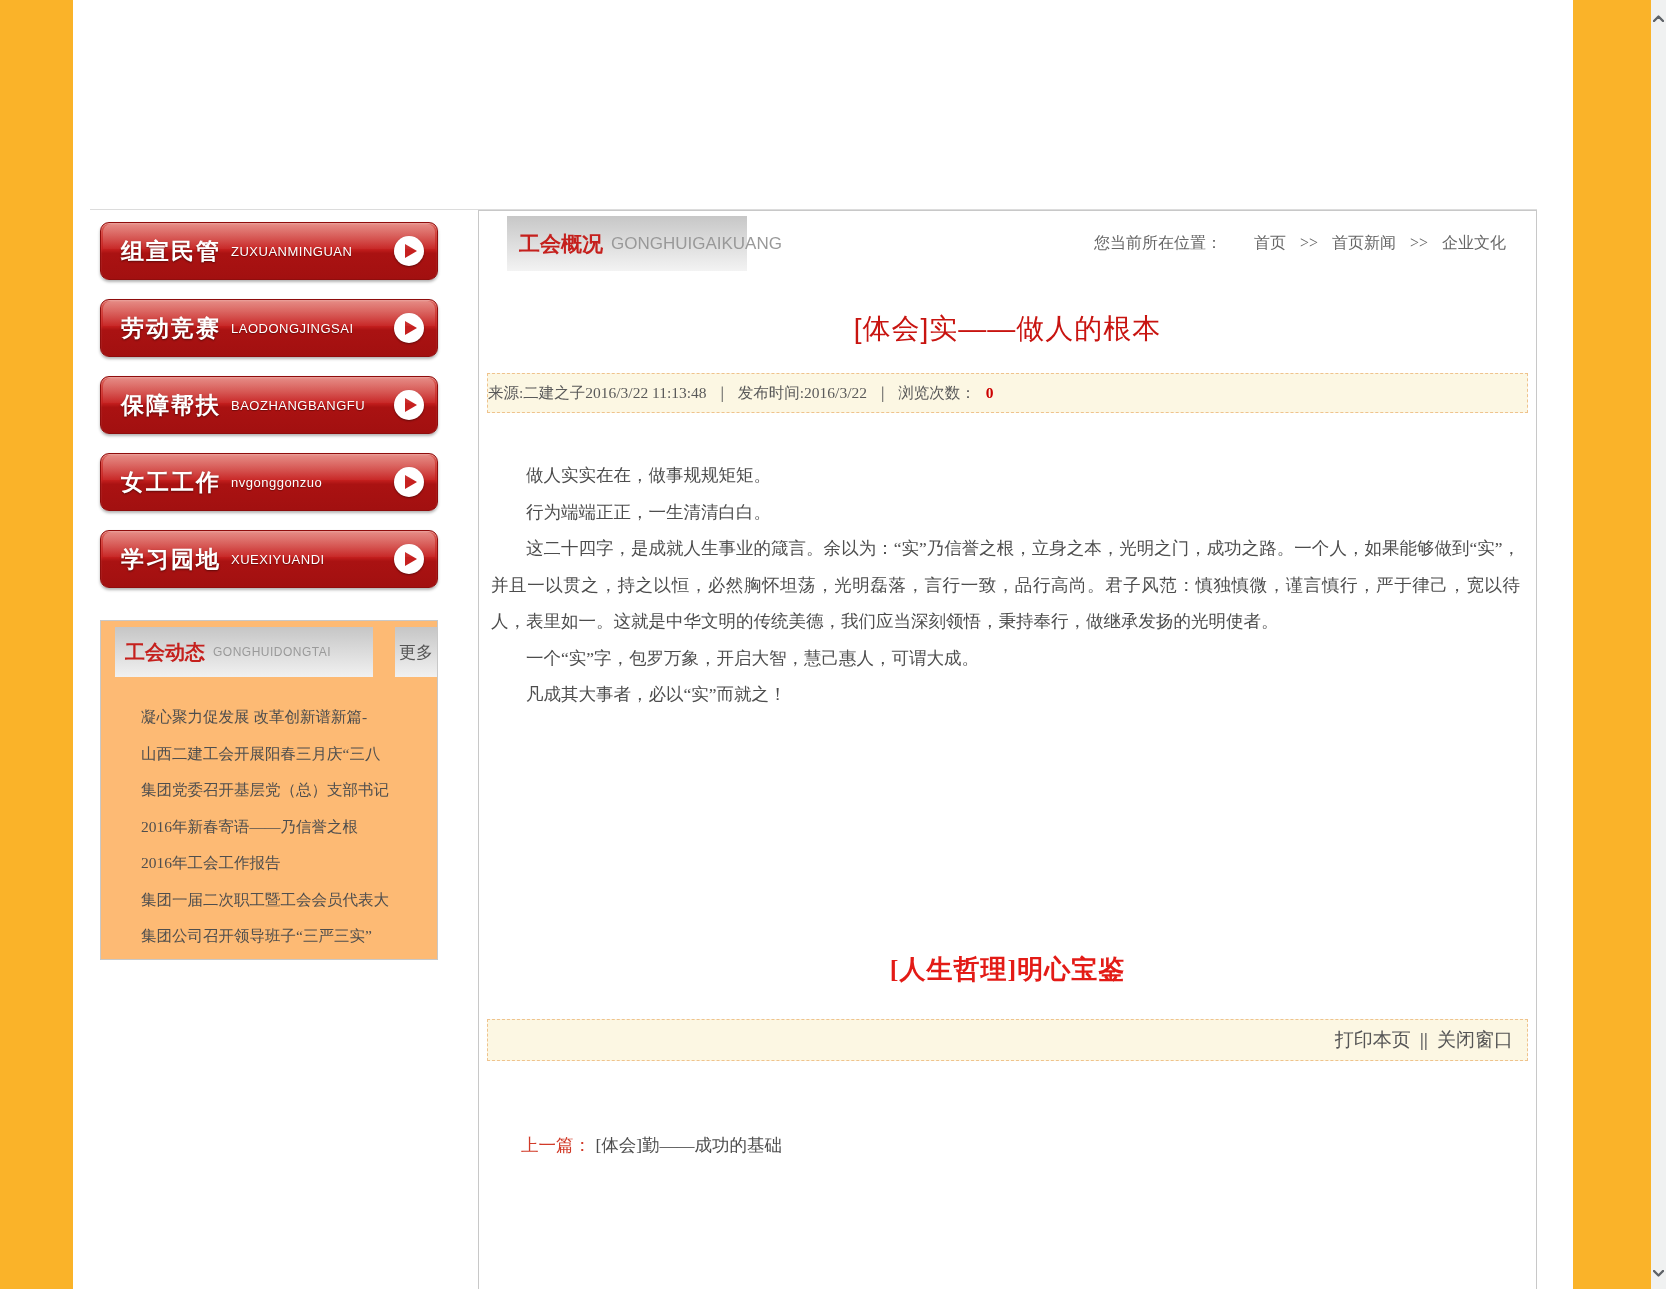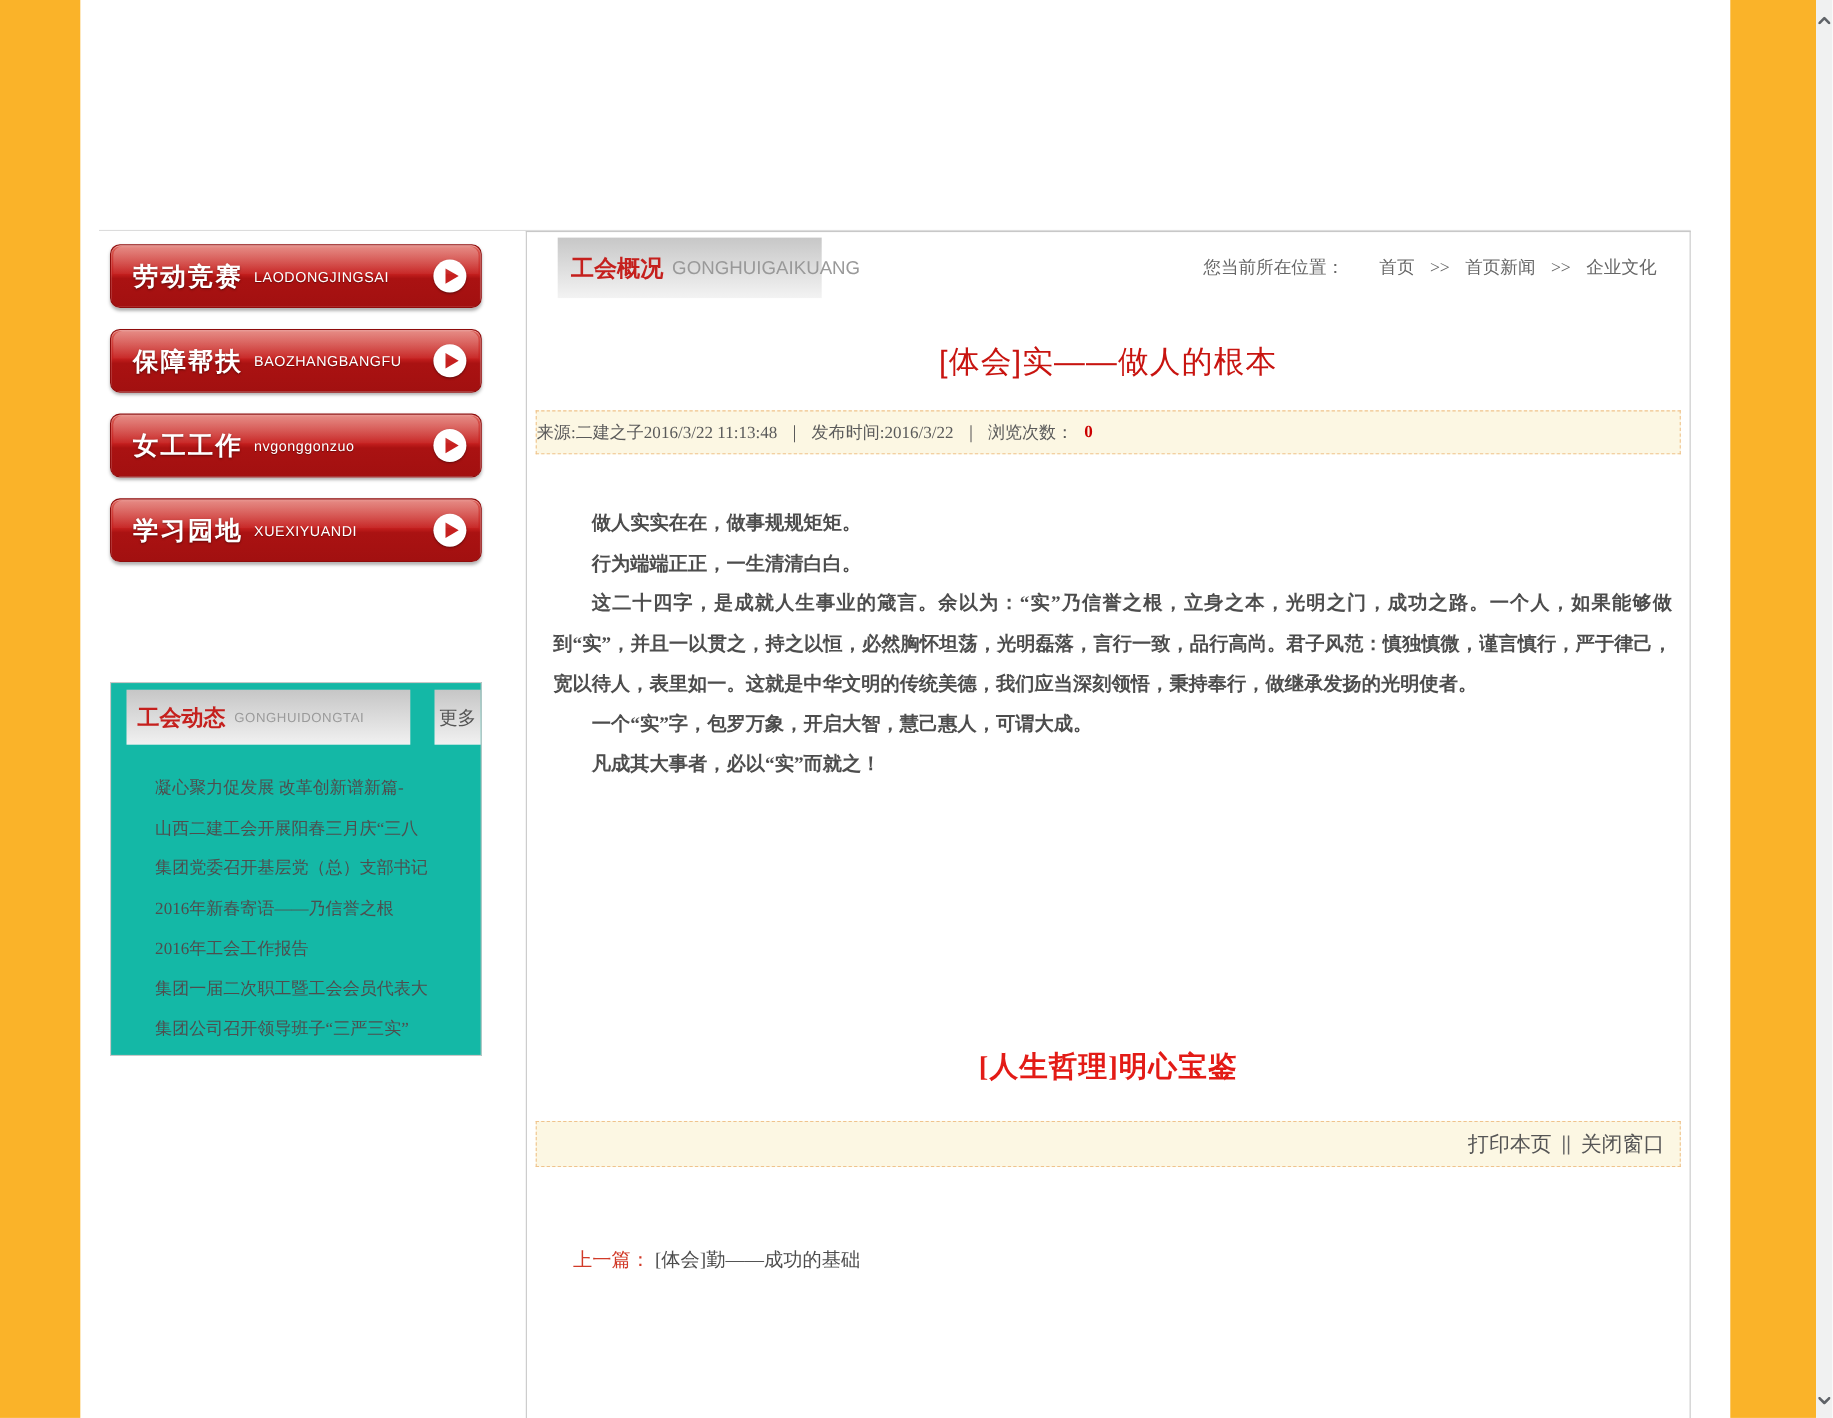--- a/index.html
+++ b/index.html
@@ -56,21 +56,21 @@
   .play::after {
     content:''; width:0; height:0; margin-left:3px;
     border-left:12px solid #C6201F;
     border-top:7px solid transparent;
     border-bottom:7px solid transparent;
   }
 
   
   .news-box {
     position:absolute; left:100px; top:620px; width:338px; height:340px;
-    background:#14b8a6; border:1px solid #C8C8C8;
+    background:#fdba74; border:1px solid #C8C8C8;
   }
   .news-header { display:flex; margin:6px 0 0 14px; height:50px; }
   .nh-main {
     flex:1; background:linear-gradient(180deg,#C6C6C6,#F1F1F1);
     display:flex; align-items:center; padding-left:10px; min-width:0;
   }
   .nh-title { color:#C5201D; font-size:20px; font-weight:bold; white-space:nowrap; }
   .nh-py    { color:#9A9A9A; font-size:12px; margin-left:8px; letter-spacing:.5px; white-space:nowrap; overflow:hidden; }
   .nh-more  {
     width:42px; margin-left:22px; background:linear-gradient(180deg,#C6C6C6,#F1F1F1);
@@ -113,25 +113,24 @@
     margin:24px 8px 0 8px; height:40px;
     background:#FCF7E3; border:1px dashed #EFC38D;
     display:flex; align-items:center; justify-content:flex-start;
     font-family:"Liberation Serif", serif; font-size:15.5px; color:#5A5A5A;
     white-space:nowrap;
   }
   .meta-sep { margin:0 8px; }
   .meta-views-value { color:#CC0000; font-weight:bold; margin-left:10px; }
 
   .article-body {
-    margin:44px 16px 0 24px;
+    margin:44px 16px 0 12px;
     font-family:"Liberation Serif", serif;
     font-size:17.5px; line-height:36.5px; color:#4D4D4D;
     text-align:justify;
-    font-weight:bold;
   }
   .article-body p { text-indent:2em; }
 
   .article-subtitle {
     margin-top:240px; text-align:center;
     font-family:"Liberation Serif", serif; font-weight:bold;
     font-size:26px; line-height:34px; color:#E31B16; letter-spacing:1px;
   }
 
   .print-bar {
@@ -168,20 +167,25 @@
       <svg width="11" height="7" viewBox="0 0 11 7">
           <polyline points="1,1 5.5,5.5 10,1" fill="none" stroke="#5F6368" stroke-width="2.4" stroke-linecap="round" stroke-linejoin="round"></polyline>
         </svg>
     </span>
   </div>
 </div>
 <div class="top-divider"></div>
 
 <div class="sidebar">
   <div class="nav-btn">
+    <span class="cn">组宣民管</span>
+    <span class="py">ZUXUANMINGUAN</span>
+    <span class="play"></span>
+  </div>
+  <div class="nav-btn">
     <span class="cn">劳动竞赛</span>
     <span class="py">LAODONGJINGSAI</span>
     <span class="play"></span>
   </div>
   <div class="nav-btn">
     <span class="cn">保障帮扶</span>
     <span class="py">BAOZHANGBANGFU</span>
     <span class="play"></span>
   </div>
   <div class="nav-btn">

